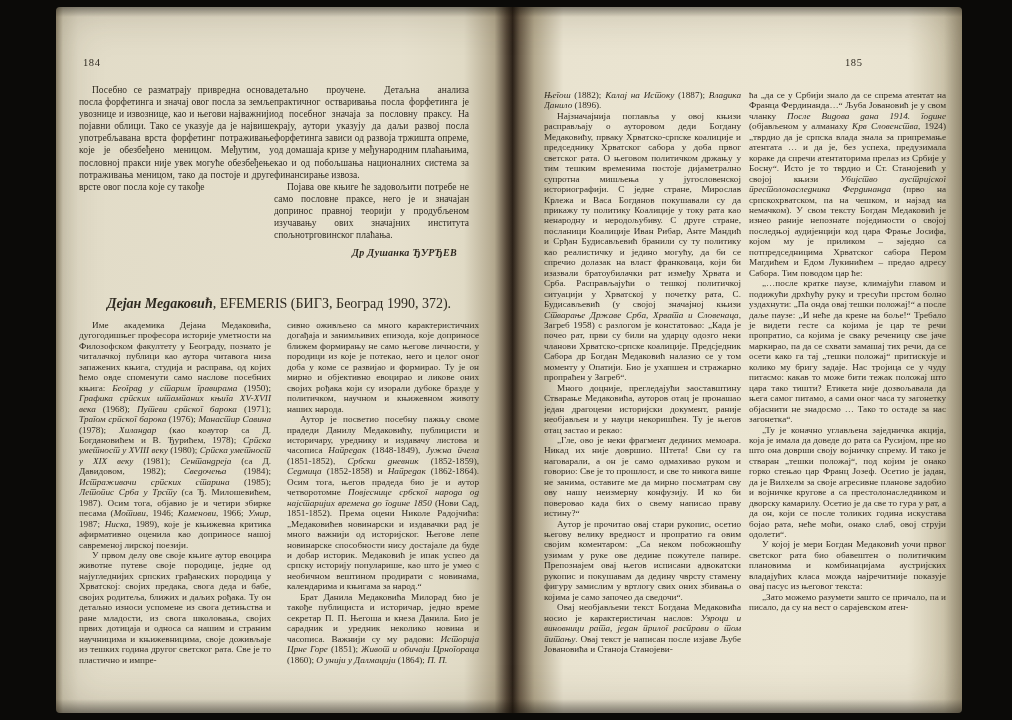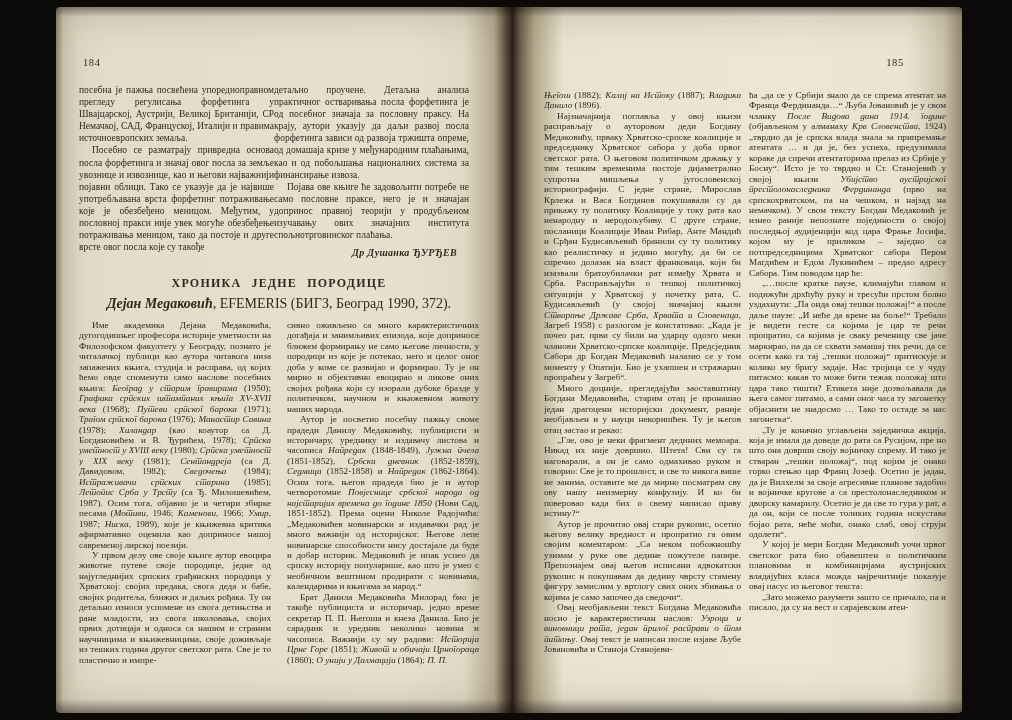--- a/index.html
+++ b/index.html
@@ -8,21 +8,21 @@
   .paper{position:absolute;left:56px;top:7px;width:906px;height:706px;border-radius:4px;
     background:
       linear-gradient(180deg, rgba(0,0,0,.38) 0px, rgba(0,0,0,0) 10px, rgba(0,0,0,0) 692px, rgba(0,0,0,.42) 706px),
       linear-gradient(90deg,
         #968c74 0px, #d6d0ba 7px, #e2dcc8 22px, #e6e0cd 38%, #e0dac5 45%,
         #b2a78d 48.4%, #56493a 49.7%, #2b2118 50.4%, #6a5c49 51.2%, #b3a88d 52.8%,
         #e9e3d0 56%, #ece6d3 82%, #e9e3d0 94%, #d3cbb2 98%, #a1977e 100%);
     box-shadow: inset 0 0 46px rgba(60,45,25,.28);}
   .pnum{position:absolute;font-size:10.5px;letter-spacing:.6px;}
   .pnum-left{left:27px;top:50px;}
-  .pnum-right{left:789px;top:50px;width:100px;text-align:center;}
+  .pnum-right{left:789px;top:50px;width:100px;text-align:left;}
   .cols{display:flex;}
   .topsec{position:absolute;left:23px;top:77px;width:400px;height:196px;overflow:hidden;
           font-size:9.5px;line-height:12.1px;}
   .topsec .col{width:195px;}
   .sig{font-weight:bold;font-style:italic;text-align:right;padding-right:12px;margin-top:6px;
        font-size:10px;letter-spacing:.3px;}
   .title{position:absolute;left:23px;top:269px;width:400px;margin:0;text-align:center;
          font-size:12px;font-weight:bold;letter-spacing:1.2px;word-spacing:6px;}
   .subtitle{position:absolute;left:13px;top:289px;width:420px;font-size:14px;text-align:center;}
   .subtitle p{margin:0;text-align:center !important;text-indent:0 !important;}
@@ -42,54 +42,52 @@
 <body>
 
 <div class="stage">
   <div class="paper">
 
     <div class="pnum pnum-left">184</div>
     <div class="pnum pnum-right">185</div>
 
     <div class="topsec cols">
       <div class="col">
-          <p class="para"><span>посебна је пажња посвећена упоредноправном прегледу регулисања форфетинга у Швајцарској, Аустрији, Великој Британији, СР Немачкој, САД, Француској, Италији и правима источноевропских земаља.</span></p>
           <p class="para ind"><span>Посебно се разматрају привредна основа посла форфетинга и значај овог посла за земље увознице и извознице, као и његови најважнији појавни облици. Тако се указује да је највише употребљавана врста форфетинг потраживање које је обезбеђено меницом. Међутим, у пословној пракси није увек могуће обезбеђење потраживања меницом, тако да постоје и друге врсте овог посла које су такође</span></p>
         </div>
       <div class="col">
         <div>
             <p class="para"><span>детаљно проучене. Детаљна анализа практичног остваривања посла форфетинга је од посебног значаја за пословну праксу. На крају, аутори указују да даљи развој посла форфетинга зависи од развоја тржишта опреме, од домашаја кризе у међународним плаћањима, као и од побољшања националних система за финансирање извоза.</span></p>
             <p class="para ind"><span>Појава ове књиге ће задовољити потребе не само пословне праксе, него је и значајан допринос правној теорији у продубљеном изучавању ових значајних института спољнотрговинског плаћања.</span></p>
           </div>
         <div class="sig">Др Душанка ЂУРЂЕВ</div>
       </div>
     </div>
 
-    <h1 class="title">ХРОНИКА ЈЕДНЕ ПОРОДИЦЕ</h1>
     <div class="subtitle">
         <p class="para"><em>Дејан Медаковић</em><span>, EFEMERIS (БИГЗ, Београд 1990, 372).</span></p>
       </div>
 
     <div class="body body-left cols">
       <div class="col">
           <p class="para ind"><span>Име академика Дејана Медаковића, дугогодишњег професора историје уметности на Филозофском факултету у Београду, познато је читалачкој публици као аутора читавога низа запажених књига, студија и расправа, од којих ћемо овде споменути само наслове посебних књига: </span><em>Београд у старим гравирама</em><span> (1950); </span><em>Графика српских штампаних књига XV-XVII века</em><span> (1968); </span><em>Путеви српског барока</em><span> (1971); </span><em>Трагом српског барока</em><span> (1976); </span><em>Манастир Савина</em><span> (1978); </span><em>Хиландар</em><span> (као коаутор са Д. Богдановићем и В. Ђурићем, 1978); </span><em>Српска уметност у XVIII веку</em><span> (1980); </span><em>Српска уметност у XIX веку</em><span> (1981); </span><em>Сентандреја</em><span> (са Д. Давидовом, 1982); </span><em>Сведочења</em><span> (1984); </span><em>Истраживачи српских старина</em><span> (1985); </span><em>Летопис Срба у Трсту</em><span> (са Ђ. Милошевићем, 1987). Осим тога, објавио је и четири збирке песама (</span><em>Мотиви</em><span>, 1946; </span><em>Каменови</em><span>, 1966; </span><em>Умир</em><span>, 1987; </span><em>Ниска</em><span>, 1989), које је књижевна критика афирмативно оценила као доприносе нашој савременој лирској поезији.</span></p>
           <p class="para ind"><span>У првом делу ове своје књиге аутор евоцира животне путеве своје породице, једне од најугледнијих српских грађанских породица у Хрватској: својих предака, свога деда и бабе, својих родитеља, ближих и даљих рођака. Ту он детаљно износи успомене из свога детињства и ране младости, из свога школовања, својих првих дотицаја и односа са нашим и страним научницима и књижевницима, своје доживљаје из тешких година другог светског рата. Све је то пластично и импре-</span></p>
         </div>
       <div class="col">
           <p class="para"><span>сивно оживљено са много карактеристичних догађаја и занимљивих епизода, које доприносе ближем формирању не само његове личности, у породици из које је потекао, него и целог оног доба у коме се развијао и формирао. Ту је он мирно и објективно евоцирао и ликове оних својих рођака који су изорали дубоке бразде у политичком, научном и књижевном животу наших народа.</span></p>
           <p class="para ind"><span>Аутор је посветио посебну пажњу своме прадеди Данилу Медаковићу, публицисти и историчару, уреднику и издавачу листова и часописа </span><em>Напредак</em><span> (1848-1849), </span><em>Јужна пчела</em><span> (1851-1852), </span><em>Србски дневник</em><span> (1852-1859), </span><em>Седмица</em><span> (1852-1858) и </span><em>Напредак</em><span> (1862-1864). Осим тога, његов прадеда био је и аутор четворотомне </span><em>Повјеснице србског народа од најстаријих времена до године 1850</em><span> (Нови Сад, 1851-1852). Према оцени Николе Радојчића: „Медаковићев новинарски и издавачки рад је много важнији од историјског. Његове лепе новинарске способности нису достајале да буде и добар историк. Медаковић је ипак успео да српску историју популарише, као што је умео с необичном вештином продирати с новинама, календарима и књигама за народ.“</span></p>
           <p class="para ind"><span>Брат Данила Медаковића Милорад био је такође публициста и историчар, једно време секретар П. П. Његоша и кнеза Данила. Био је сарадник и уредник неколико новина и часописа. Важнији су му радови: </span><em>Историја Црне Горе</em><span> (1851); </span><em>Живот и обичаји Црногораца</em><span> (1860); </span><em>О унији у Далмацији</em><span> (1864); </span><em>П. П.</em></p>
         </div>
     </div>
 
     <div class="body body-right cols">
       <div class="col">
           <p class="para"><em>Његош</em><span> (1882); </span><em>Калај на Истоку</em><span> (1887); </span><em>Владика Данило</em><span> (1896).</span></p>
           <p class="para ind"><span>Најзначајнија поглавља у овој књизи расправљају о ауторовом деди Богдану Медаковићу, прваку Хрватско-српске коалиције и председнику Хрватског сабора у доба првог светског рата. О његовом политичком држању у тим тешким временима постоје дијаметрално супротна мишљења у југословенској историографији. С једне стране, Мирослав Крлежа и Васа Богданов покушавали су да прикажу ту политику Коалиције у току рата као ненародну и неродољубиву. С друге стране, посланици Коалиције Иван Рибар, Анте Мандић и Срђан Будисављевић бранили су ту политику као реалистичку и једино могућу, да би се спречио долазак на власт франковаца, који би изазвали братоубилачки рат између Хрвата и Срба. Расправљајући о тешкој политичкој ситуацији у Хрватској у почетку рата, С. Будисављевић (у својој значајној књизи </span><em>Стварање Државе Срба, Хрвата и Словенаца</em><span>, Загреб 1958) с разлогом је констатовао: „Када је почео рат, први су били на ударцу одозго неки чланови Хрватско-српске коалиције. Предсједник Сабора др Богдан Медаковић налазио се у том моменту у Опатији. Био је ухапшен и стражарно пропраћен у Загреб“.</span></p>
-          <p class="para ind"><span>Много доцније, прегледајући заоставштину Богдана Медаковића, старим отац је пронашао један драгоцени историјски документ, раније необјављен и у науци некоришћен. Ту је његов отац застао и рекао:</span></p>
+          <p class="para ind"><span>Много доцније, прегледајући заоставштину Стварање Медаковића, ауторов отац је пронашао један драгоцени историјски документ, раније необјављен и у науци некоришћен. Ту је његов отац застао и рекао:</span></p>
           <p class="para ind"><span>„Гле, ово је неки фрагмент дединих мемоара. Никад их није довршио. Штета! Сви су га наговарали, а он је само одмахивао руком и говорио: Све је то прошлост, и све то никога више не занима, оставите ме да мирно посматрам сву ову нашу неизмерну конфузију. И ко би поверовао када бих о свему написао праву истину?“</span></p>
           <p class="para ind"><span>Аутор је прочитао овај стари рукопис, осетио његову велику вредност и пропратио га овим својим коментаром: „Са неком побожношћу узимам у руке ове дедине пожутеле папире. Препознајем овај његов исписани адвокатски рукопис и покушавам да дедину чврсту стамену фигуру замислим у вртлогу свих оних збивања о којима је само започео да сведочи“.</span></p>
           <p class="para ind"><span>Овај необјављени текст Богдана Медаковића носио је карактеристичан наслов: </span><em>Узроци и виновници рата, један прилог расправи о том питању</em><span>. Овај текст је написан после изјаве Љубе Јовановића и Станоја Станојеви-</span></p>
         </div>
       <div class="col">
           <p class="para"><span>ћа „да се у Србији знало да се спрема атентат на Франца Фердинанда…“ Љуба Јовановић је у свом чланку </span><em>После Видова дана 1914. године</em><span> (објављеном у алманаху </span><em>Крв Словенства</em><span>, 1924) „тврдио да је српска влада знала за припремање атентата … и да је, без успеха, предузимала кораке да спречи атентаторима прелаз из Србије у Босну“. Исто је то тврдио и Ст. Станојевић у својој књизи </span><em>Убијство аустријског престолонаследника Фердинанда</em><span> (прво на српскохрватском, па на чешком, и најзад на немачком). У свом тексту Богдан Медаковић је изнео раније непознате појединости о својој последњој аудијенцији код цара Фрање Јосифа, којом му је приликом – заједно са потпредседницима Хрватског сабора Пером Магдићем и Едом Лукинићем – предао адресу Сабора. Тим поводом цар ће:</span></p>
           <p class="para ind"><span>„…после кратке паузе, климајући главом и подижући дрхћућу руку и тресући прстом болно уздахнути: „Па онда овај тешки положај!“ а после даље паузе: „И неће да крене на боље!“ Требало је видети гесте са којима је цар те речи пропратио, са којима је сваку реченицу све јаче маркирао, па да се схвати замашај тих речи, да се осети како га тај „тешки положај“ притискује и колико му бригу задаје. Нас тројица се у чуду питасмо: какав то може бити тежак положај што цара тако тишти? Етикета није дозвољавала да њега самог питамо, а сами оног часа ту загонетку објаснити не знадосмо … Тако то остаде за нас загонетка“.</span></p>
           <p class="para ind"><span>„Ту је коначно углављена заједничка акција, која је имала да доведе до рата са Русијом, пре но што она доврши своју војничку спрему. И тако је стваран „тешки положај“, под којим је онако горко стењао цар Франц Јозеф. Осетио је јадан, да је Вилхелм за своје агресивне планове задобио и војничке кругове а са престолонаследником и дворску камарилу. Осетио је да све то гура у рат, а да он, који се после толиких година искустава бојао рата, неће моћи, онако слаб, овој струји одолети“.</span></p>
           <p class="para ind"><span>У којој је мери Богдан Медаковић уочи првог светског рата био обавештен о политичким плановима и комбинацијама аустријских владајућих класа можда најречитније показује овај пасус из његовог текста:</span></p>
           <p class="para ind"><span>„Зато можемо разумети зашто се причало, па и писало, да су на вест о сарајевском атен-</span></p>

